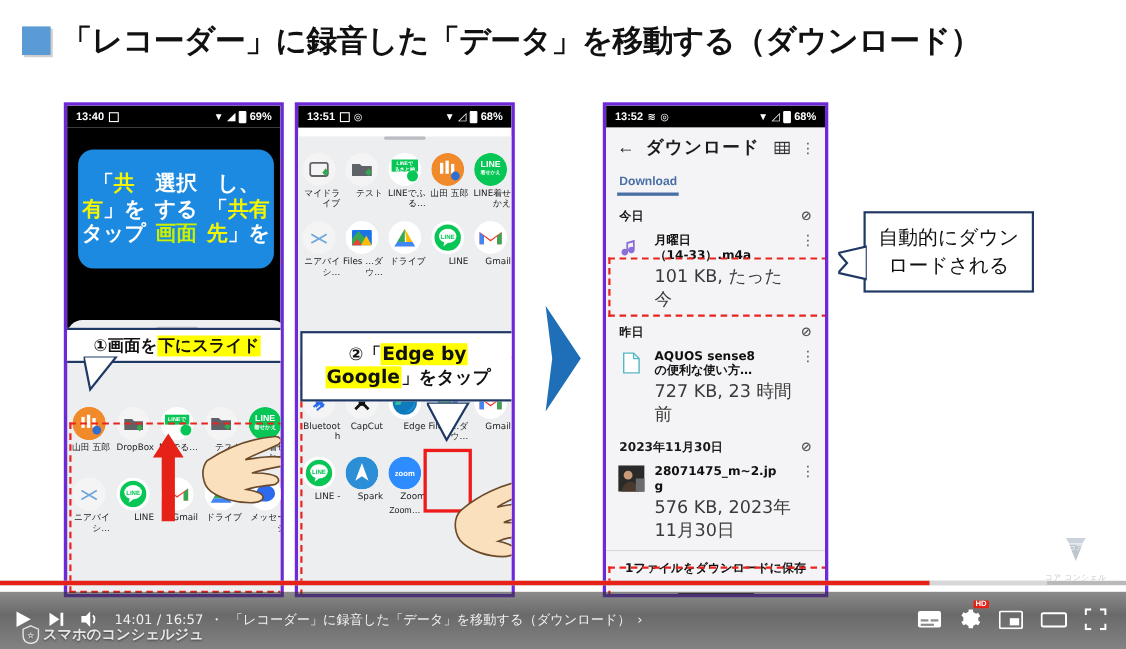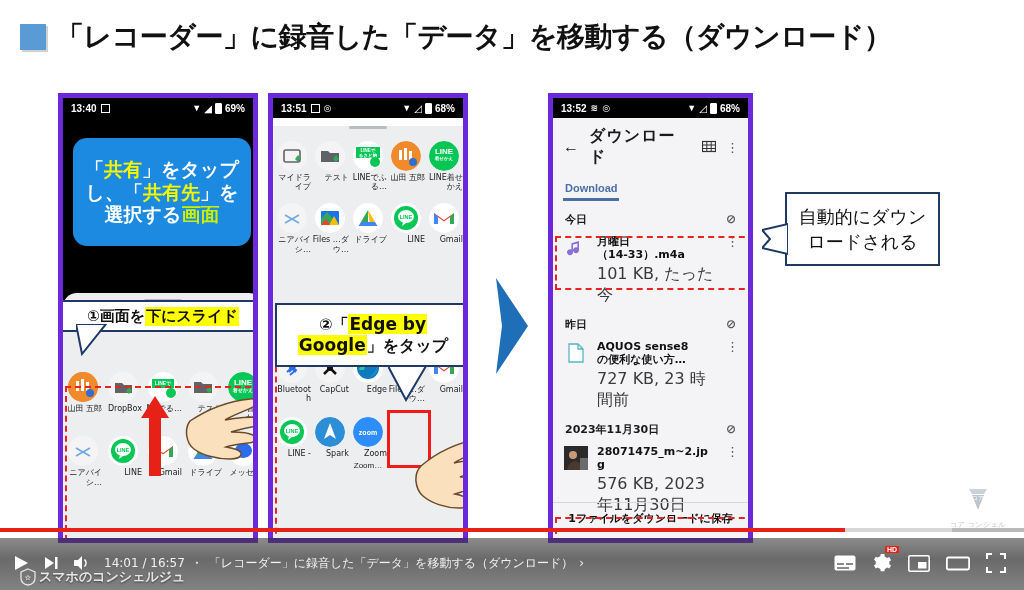--- a/index.html
+++ b/index.html
@@ -22,21 +22,21 @@
   }
   .title-text {
     font-size: 28px; font-weight: bold; color: #111;
     letter-spacing: -0.5px; white-space: nowrap;
     font-family: "DejaVu Sans", "Liberation Sans", sans-serif;
   }
 
   
   .phone {
     position: absolute; background: #fff;
-    border: 5px solid #6d28d9;
+    border: 3px solid #6d28d9;
     overflow: hidden;
   }
   .phone-status {
     height: 20px; background: #000; color: #fff;
     display: flex; align-items: center; justify-content: space-between;
     padding: 0 8px; font-size: 10px; font-weight: bold;
   }
   .st-left { display: flex; align-items: center; gap: 4px; }
   .st-right { display: flex; align-items: center; gap: 3px; font-size: 10px; }
   .ico-sq { display:inline-block; width:9px; height:9px; border:1px solid #fff; position:relative;}
@@ -45,21 +45,21 @@
     display:inline-block; width:7px; height:11px; border:1.5px solid #fff;
     border-radius:1px; position:relative; background:#fff;
   }
 
   
   #phone1 { left: 58px; top: 93px; width: 200px; height: 450px; }
   .p1-body { position: relative; width: 100%; height: 430px; background: #000; }
   .blue-instruction {
     position: absolute; left: 10px; top: 20px; width: 178px; height: 108px;
     background: #1b8ae0; border-radius: 14px;
-    display: flex; flex-direction: column; align-items: center; justify-content: center;
+    display: flex; flex-direction: row; align-items: center; justify-content: center;
     color: #fff; font-weight: bold; font-size: 19px; line-height: 1.18;
     font-family: "DejaVu Sans", "Liberation Sans", sans-serif;
     text-align: center;
   }
   .hl-y { color: #f5f500; }
   .hl-g { color: #c8f000; }
   .p1-sheet {
     position: absolute; left: 0; top: 175px; width: 200px; height: 255px;
     background: #eceef0; border-radius: 14px 14px 0 0;
   }
@@ -215,24 +215,24 @@
       </div>
     </div>
 
     <div class="p1-body">
 
       <div class="blue-instruction">
         <div>
           <span>「</span><span class="hl-y">共有</span><span>」をタップ</span>
         </div>
         <div>
+          <span>選択する</span><span class="hl-g">画面</span>
+        </div>
+        <div>
           <span>し、「</span><span class="hl-y">共有先</span><span>」を</span>
-        </div>
-        <div>
-          <span>選択する</span><span class="hl-g">画面</span>
         </div>
       </div>
 
       <div class="p1-sheet">
         <div class="sheet-handle"></div>
 
         <div class="app-grid" style="margin-top:66px;">
           <div class="app">
             <div class="app-ico" style="background:#f08a2a;">
               <svg width="30" height="30" viewBox="0 0 30 30">

